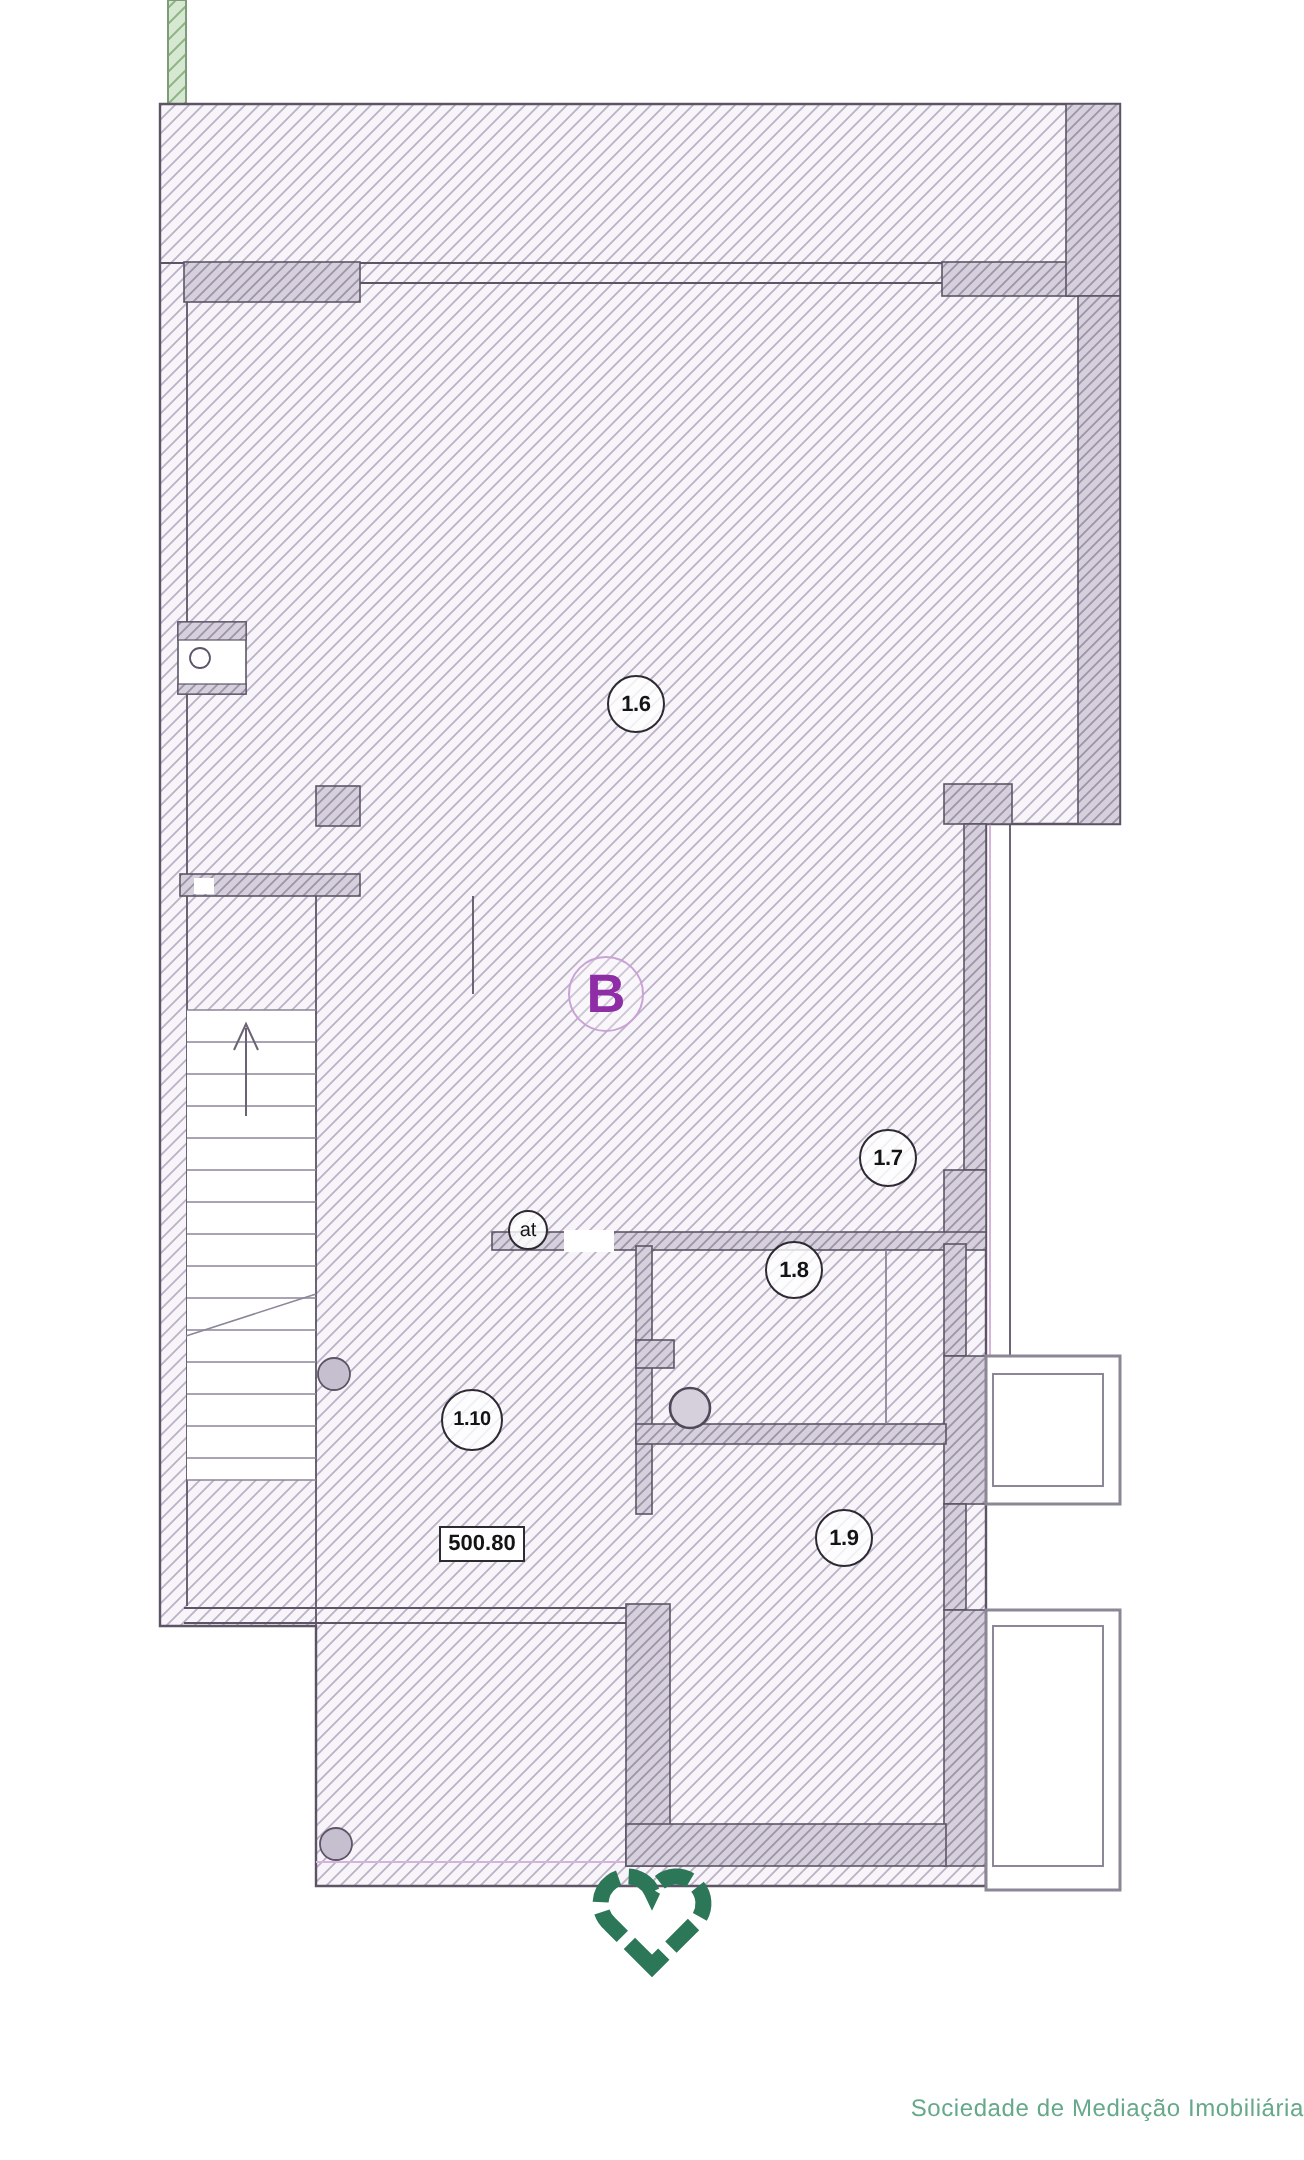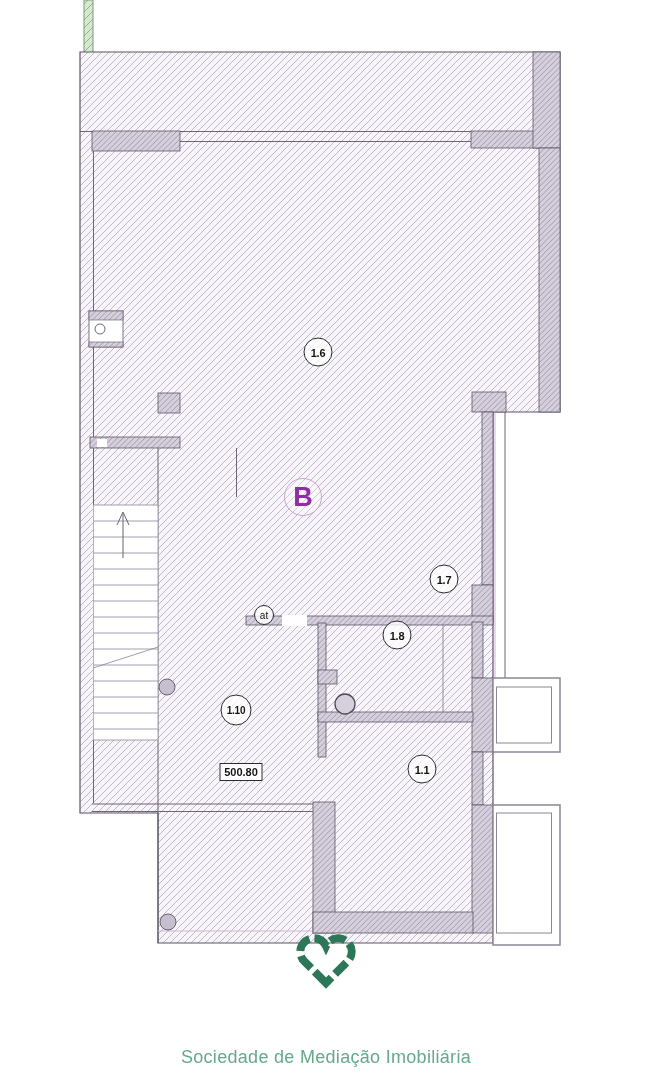--- a/index.html
+++ b/index.html
@@ -21,22 +21,22 @@
        display:flex;align-items:center;justify-content:center;
        font-weight:400;font-size:10px;color:#141414;margin-top:17px;}
   .lbl-box{position:absolute;transform:translate(-50%,-50%);
        border:1.5px solid #2e2a33;background:#ffffff;
        display:flex;align-items:center;justify-content:center;
        font-weight:bold;font-size:11px;color:#141414;}
   
   .logo-heart{position:absolute;left:294px;top:931px;}
   .logo-word{position:absolute;left:0;right:0;top:994px;text-align:center;
        font-weight:bold;font-size:46px;color:#2b7757;letter-spacing:.5px;}
-  .logo-tag{position:absolute;left:0;right:0;top:1047px;text-align:center;
-       font-weight:400;font-size:18px;color:#66a98a;letter-spacing:.3px;}
+  .logo-tag{position:absolute;left:0;right:0;top:1047px;text-align:right;
+       font-weight:400;font-size:12px;color:#66a98a;letter-spacing:.3px;}
 </style>
 </head>
 <body>
 
 <div class="canvas">
 
   <svg class="plan-svg" width="652" height="1080" viewBox="0 0 652 1080">
     <defs>
       <pattern id="hl" width="7" height="7" patternUnits="userSpaceOnUse">
         <rect width="7" height="7" fill="#f8f5fa"></rect>
@@ -148,20 +148,20 @@
     </g>
   </svg>
 
   <div class="lbl" style="left:318px;top:352px;width:27px;height:27px;">1.6</div>
   <div class="lbl-b" style="left:303px;top:497px;width:36px;height:36px;">B</div>
   <div class="lbl" style="left:401px;top:579px;width:27px;height:27px;margin-left:43px;">1.7</div>
   <div class="lbl-at" style="left:264px;top:598px;width:18px;height:18px;">at</div>
   <div class="lbl" style="left:397px;top:635px;width:27px;height:27px;">1.8</div>
   <div class="lbl lbl-small" style="left:236px;top:710px;width:29px;height:29px;">1.10</div>
   <div class="lbl-box" style="left:241px;top:744px;width:41px;height:16px;margin-top:28px;">500.80</div>
-  <div class="lbl" style="left:422px;top:769px;width:27px;height:27px;">1.1</div>
+  <div class="lbl" style="left:422px;top:769px;width:27px;height:27px;">1.9</div>
 
   <svg class="logo-heart" width="64" height="58" viewBox="0 0 64 58">
     <path d="M32 52 L11 31 A13.5 13.5 0 1 1 32 15 A13.5 13.5 0 1 1 53 31 Z" fill="none" stroke="#2b7757" stroke-width="8" stroke-dasharray="16 5" stroke-linecap="butt"></path>
   </svg>
   <div class="logo-tag">Sociedade de Mediação Imobiliária</div>
 
 </div>
 
 </body></html>

